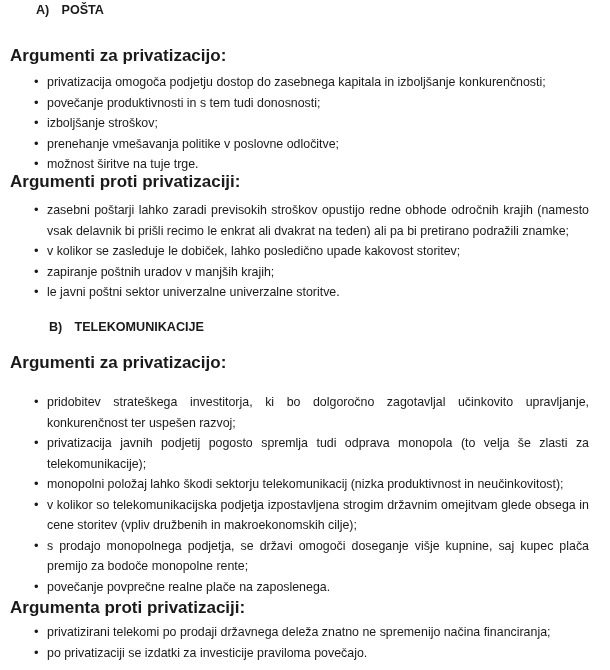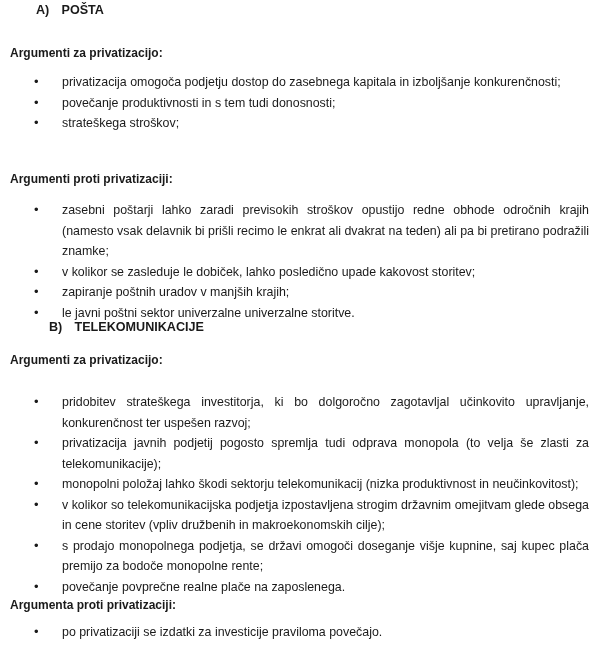--- a/index.html
+++ b/index.html
@@ -7,28 +7,28 @@
     width: 610px; height: 670px; overflow: hidden; position: relative;
     font-family: "Liberation Sans", sans-serif; color: #1a1a1a;
     font-size: 12.4px;
   }
   .page { position: absolute; left: 0; top: 0; width: 610px; }
   .section-title {
     position: absolute; left: 36px; font-weight: bold; font-size: 12.6px;
   }
   .section-title .letter { display: inline-block; width: 22px; }
   .subhead {
-    position: absolute; left: 10px; font-weight: bold; font-size: 12px;
+    position: absolute; left: 10px; font-weight: bold; font-size: 17px;
   }
   ul.blist {
     position: absolute; left: 0; margin: 0; padding: 0; list-style: none;
     width: 590px;
   }
   ul.blist li {
-    position: relative; padding-left: 62px; line-height: 20.5px;
+    position: relative; padding-left: 47px; line-height: 20.5px;
     margin: 0 1px 0 0; text-align: justify;
   }
   ul.blist li::before {
     content: "\2022"; position: absolute; left: 34px; top: 0; font-size: 13px;
   }
 </style>
 </head>
 <body>
 
 <div class="page">
@@ -36,21 +36,23 @@
   <div class="section-title" style="top:3px;">
     <span class="letter">A)</span>
     <span>POŠTA</span>
   </div>
 
   <div class="subhead" style="top:46px;">Argumenti za privatizacijo:</div>
 
   <ul class="blist" style="top:72px;">
     <li>privatizacija omogoča podjetju dostop do zasebnega kapitala in izboljšanje konkurenčnosti;</li>
     <li>povečanje produktivnosti in s tem tudi donosnosti;</li>
-    <li>strateškega stroškov;</li>
+    <li>izboljšanje stroškov;</li>
+    <li>prenehanje vmešavanja politike v poslovne odločitve;</li>
+    <li>možnost širitve na tuje trge.</li>
   </ul>
 
   <div class="subhead" style="top:172px;">Argumenti proti privatizaciji:</div>
 
   <ul class="blist" style="top:200px;">
     <li>zasebni poštarji lahko zaradi previsokih stroškov opustijo redne obhode  odročnih krajih (namesto vsak delavnik bi prišli recimo le enkrat ali dvakrat na teden) ali pa bi pretirano podražili znamke;</li>
     <li>v kolikor se zasleduje le dobiček, lahko posledično upade kakovost storitev;</li>
     <li>zapiranje poštnih uradov v manjših krajih;</li>
     <li>le javni poštni sektor univerzalne univerzalne storitve.</li>
   </ul>
@@ -67,16 +69,17 @@
     <li>privatizacija javnih podjetij pogosto spremlja tudi odprava monopola (to velja še zlasti za telekomunikacije);</li>
     <li>monopolni položaj lahko škodi sektorju telekomunikacij (nizka produktivnost in neučinkovitost);</li>
     <li>v kolikor so telekomunikacijska podjetja izpostavljena strogim državnim omejitvam glede obsega in cene storitev (vpliv družbenih in makroekonomskih cilje);</li>
     <li>s prodajo monopolnega podjetja, se državi omogoči doseganje višje kupnine, saj kupec plača premijo za bodoče monopolne rente;</li>
     <li>povečanje povprečne realne plače na zaposlenega.</li>
   </ul>
 
   <div class="subhead" style="top:598px;">Argumenta proti privatizaciji:</div>
 
   <ul class="blist" style="top:622px;">
+    <li>privatizirani telekomi po prodaji državnega deleža znatno ne spremenijo načina financiranja;</li>
     <li>po privatizaciji se izdatki za investicije praviloma povečajo.</li>
   </ul>
 
 </div>
 
 </body></html>

